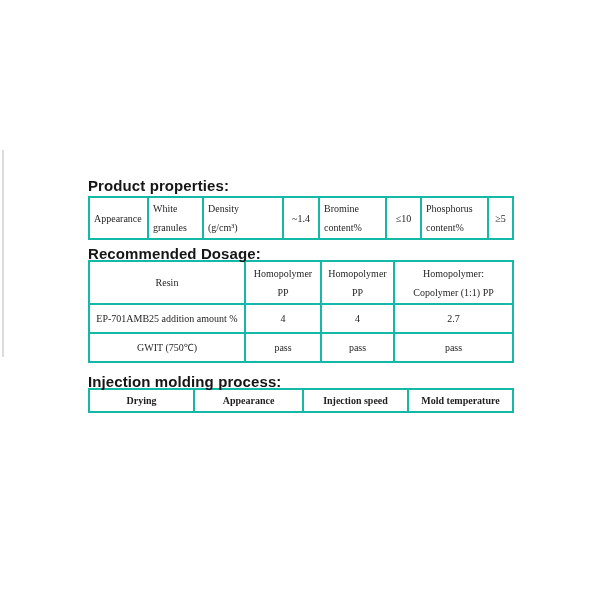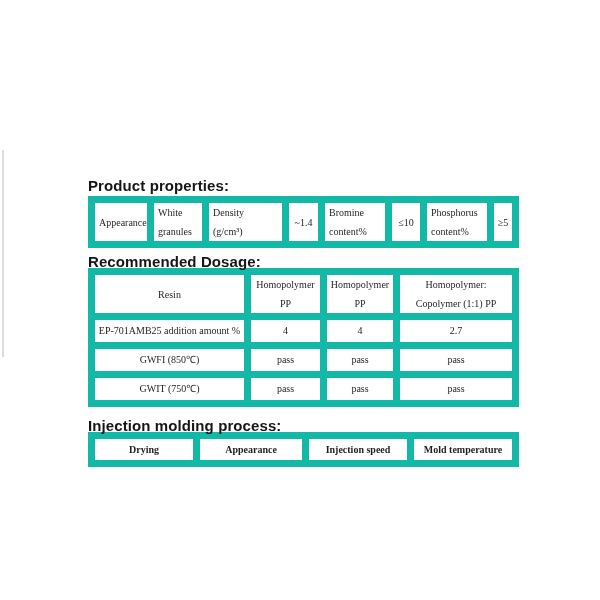--- a/index.html
+++ b/index.html
@@ -29,21 +29,21 @@
     line-height:13px;
     color:#161616;
     letter-spacing:0.1px;
   }
   table {
     border-collapse:collapse;
     width:424px;
     table-layout:fixed;
   }
   td {
-    border:7px solid #14b8a6;
+    border:2px solid #14b8a6;
     font-size:10px;
     text-align:center;
     vertical-align:middle;
     padding:0;
     overflow:hidden;
   }
   td.left { text-align:left; padding-left:4px; padding-right:2px; }
   .two-line div { line-height:19px; }
   .t1 { margin-top:4px; }
   .t1 td { height:42px; }
@@ -130,26 +130,20 @@
         <div>Copolymer (1:1) PP</div>
       </td>
     </tr>
     <tr class="row">
       <td>EP-701AMB25 addition amount %</td>
       <td>4</td>
       <td>4</td>
       <td>2.7</td>
     </tr>
     <tr class="row">
-      <td>GWFI (850℃)</td>
-      <td>pass</td>
-      <td>pass</td>
-      <td>pass</td>
-    </tr>
-    <tr class="row">
       <td>GWIT (750℃)</td>
       <td>pass</td>
       <td>pass</td>
       <td>pass</td>
     </tr>
   </tbody>
     </table>
 
   <div class="sec-heading h3">Injection molding process:</div>
 

